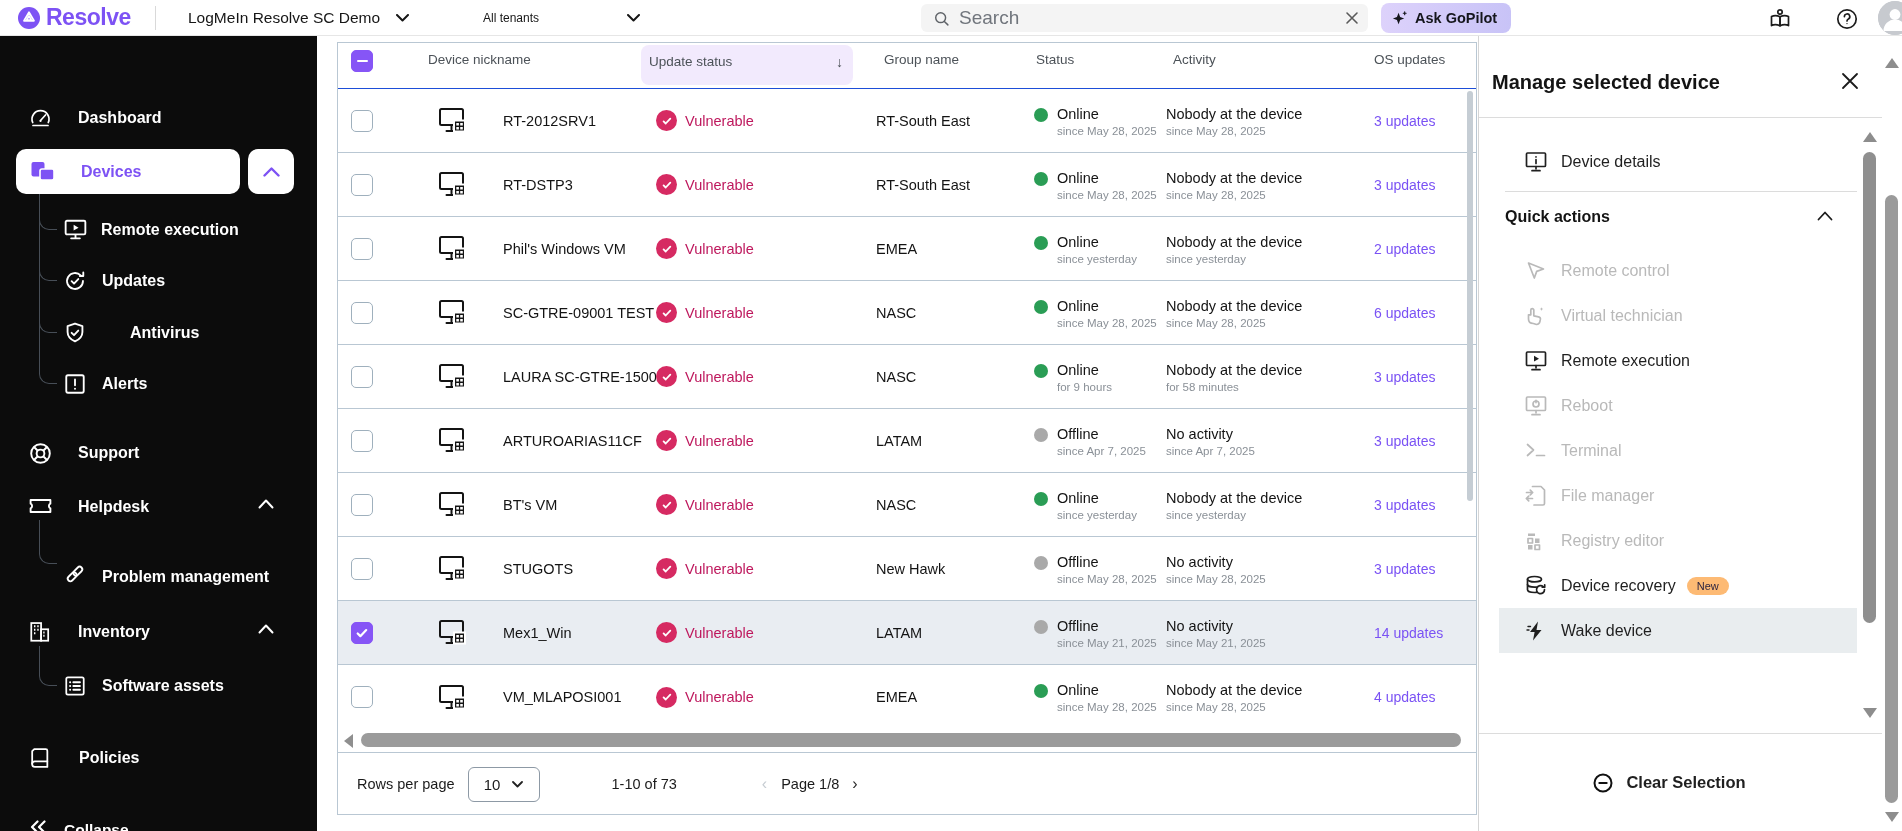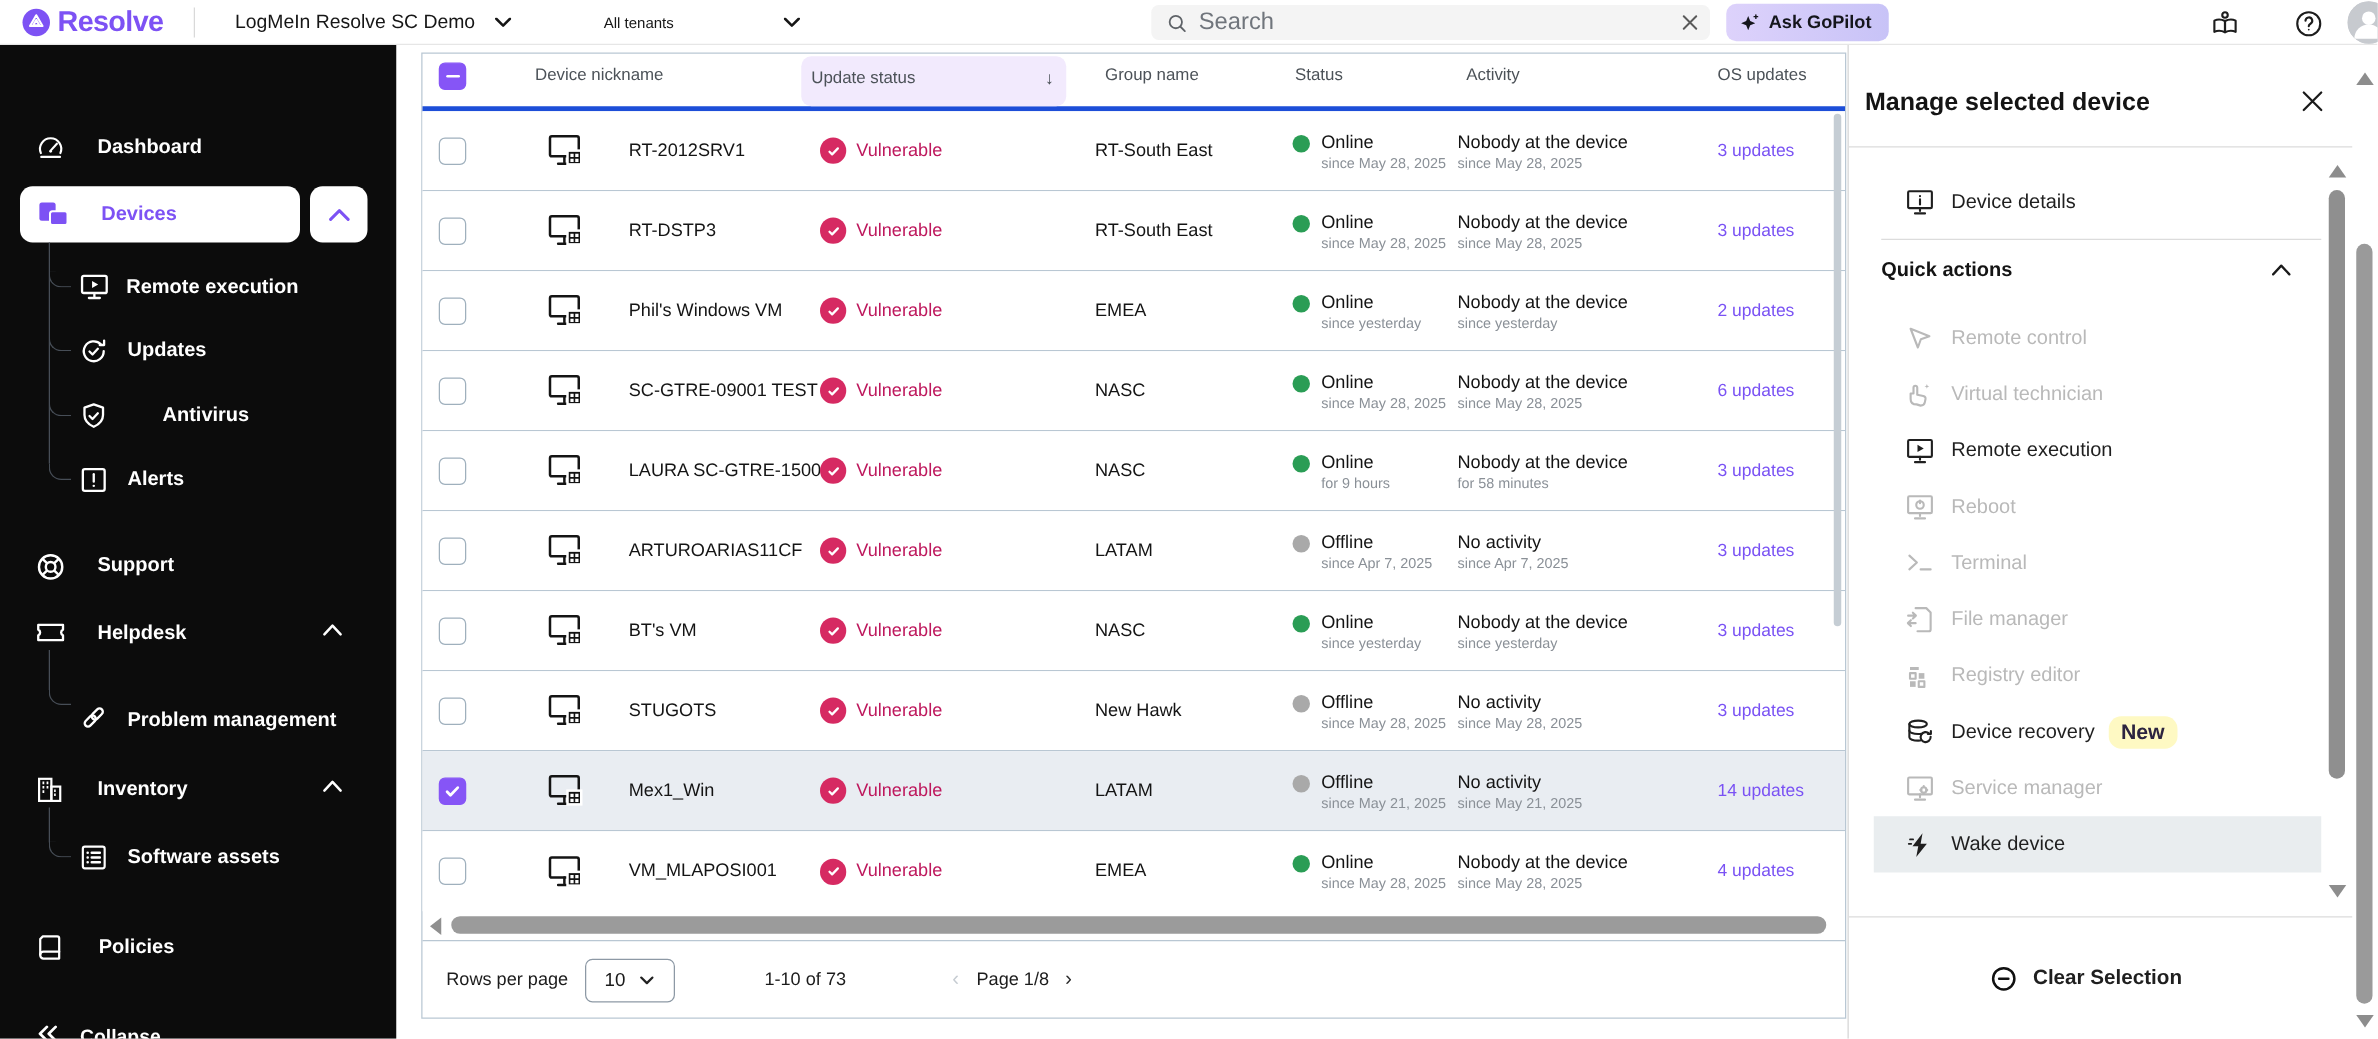--- a/index.html
+++ b/index.html
@@ -45,21 +45,21 @@
     border-radius:10px; display:flex; align-items:center; justify-content:center; cursor:pointer; color:#7d52f4; }
   .tree-line { position:absolute; width:0; border-left:1.5px solid #474e57; }
   .tree-elbow { position:absolute; width:18px; border-left:1.5px solid #474e57; border-bottom:1.5px solid #474e57;
     border-bottom-left-radius:10px; }
   .side-chev { position:absolute; left:258px; width:18px; height:18px; color:#fff; }
 
   
   .main { position:absolute; left:317px; top:36px; width:1161px; height:795px; background:#fff; }
   .card { position:absolute; left:20px; top:6px; width:1140px; height:773px;
     border:1px solid #b9c7d3; background:#fff; }
-  .thead { position:relative; height:46px; border-bottom:4px solid #1d4ed8; display:grid;
+  .thead { position:relative; height:46px; border-bottom:1px solid #1d4ed8; display:grid;
     grid-template-columns:86px 232px 220px 158px 132px 208px 1fr; align-items:start; }
   .th { padding-top:9px; font-size:13.5px; color:#4c5258; }
   .hl-block { position:absolute; left:303px; top:2px; width:212px; height:40px; background:#f2eafd;
     border-radius:8px; display:flex; align-items:flex-start; padding:9px 10px 0 8px; cursor:pointer; }
   .hl-block .arrow { margin-left:auto; font-size:14px; color:#4c5258; }
   .cb { width:22px; height:22px; border:1.5px solid #9fb0bd; border-radius:5px; background:#fff;
     display:flex; align-items:center; justify-content:center; cursor:pointer; }
   .cb svg { display:none; width:14px; height:14px; }
   .cb.checked, .cb.indeterminate { background:#8655f6; border-color:#8655f6; }
   .cb.checked svg { display:block; }
@@ -120,21 +120,21 @@
   .dd-row .qa-label { margin-left:13px; }
   .qa-head { position:absolute; left:26px; top:172px; font-size:16px; font-weight:700; color:#141414; }
   .qa-chev { position:absolute; left:338px; top:175px; width:18px; height:18px; color:#1b1b1b; cursor:pointer; }
   .qa-list { position:absolute; left:0; top:212px; width:380px; }
   .qa-item { position:relative; height:45px; display:flex; align-items:center; cursor:pointer; }
   .qa-item.highlight { background:#e9edef; margin-left:20px; width:358px; }
   .qa-item.highlight .qa-icon { margin-left:25px; }
   .qa-icon { width:24px; height:24px; margin-left:45px; flex:0 0 auto; color:#1f1f1f; }
   .qa-label { margin-left:13px; font-size:16px; color:#1f1f1f; white-space:nowrap; }
   .qa-item.disabled .qa-icon, .qa-item.disabled .qa-label { color:#b9b9b9; }
-  .qa-badge { margin-left:11px; background:#fef9c3; color:#2c2440; font-size:17px; font-weight:700;
+  .qa-badge { margin-left:11px; background:#fdba74; color:#2c2440; font-size:11px; font-weight:400;
     padding:3px 10px; border-radius:10px; }
   .panel-footer { position:absolute; left:0; top:698px; width:380px; height:97px; display:flex;
     align-items:center; justify-content:center; gap:12px; cursor:pointer; }
   .panel-footer .qa-label { margin-left:0; font-weight:700; font-size:16.5px; }
   .panel-footer .qa-icon { margin-left:0; width:22px; height:22px; }
 
   
   .sb-tri-up { width:0; height:0; border-left:7px solid transparent; border-right:7px solid transparent;
     border-bottom:10px solid #8d8d8d; }
   .sb-tri-down { width:0; height:0; border-left:7px solid transparent; border-right:7px solid transparent;
@@ -940,31 +940,20 @@
               <ellipse cx="10.5" cy="5.2" rx="7" ry="2.7"></ellipse>
               <path d="M3.5 5.2v5.3c0 1.5 3.1 2.7 7 2.7 1 0 1.9-.1 2.8-.2"></path>
               <path d="M3.5 10.5v5.3c0 1.5 3.1 2.7 7 2.7.6 0 1.2 0 1.8-.1"></path>
               <path d="M20.5 15.5a4 4 0 1 1-1.2-2.7"></path>
               <path d="M20.7 10.8v2.4h-2.4"></path>
             </svg>
           </span>
           <span class="qa-label">Device recovery</span>
           <span class="qa-badge">New</span>
         </div>
-        <div class="qa-item disabled">
-          <span class="qa-icon">
-            <svg width="24" height="24" viewBox="0 0 24 24" fill="none" stroke="currentColor" stroke-width="1.7" stroke-linecap="round" stroke-linejoin="round">
-              <rect x="2.5" y="3" width="19" height="13.5" rx="1"></rect>
-              <path d="M12 16.5v2.2M8 20.7h8"></path>
-              <circle cx="15" cy="13" r="2.2"></circle>
-              <path d="M15 9.8v1M15 15.2v1M12.2 13h1M16.8 13h1"></path>
-            </svg>
-          </span>
-          <span class="qa-label">Service manager</span>
-        </div>
         <div class="qa-item highlight">
           <span class="qa-icon">
             <svg width="24" height="24" viewBox="0 0 24 24">
               <path d="M14 2.5L6 13h4.6L9 21.5 17.5 11h-5z" fill="currentColor"></path>
               <path d="M4 7.5h2.5M3 11h2" stroke="currentColor" stroke-width="1.4" stroke-linecap="round"></path>
             </svg>
           </span>
           <span class="qa-label">Wake device</span>
         </div>
       </div>

